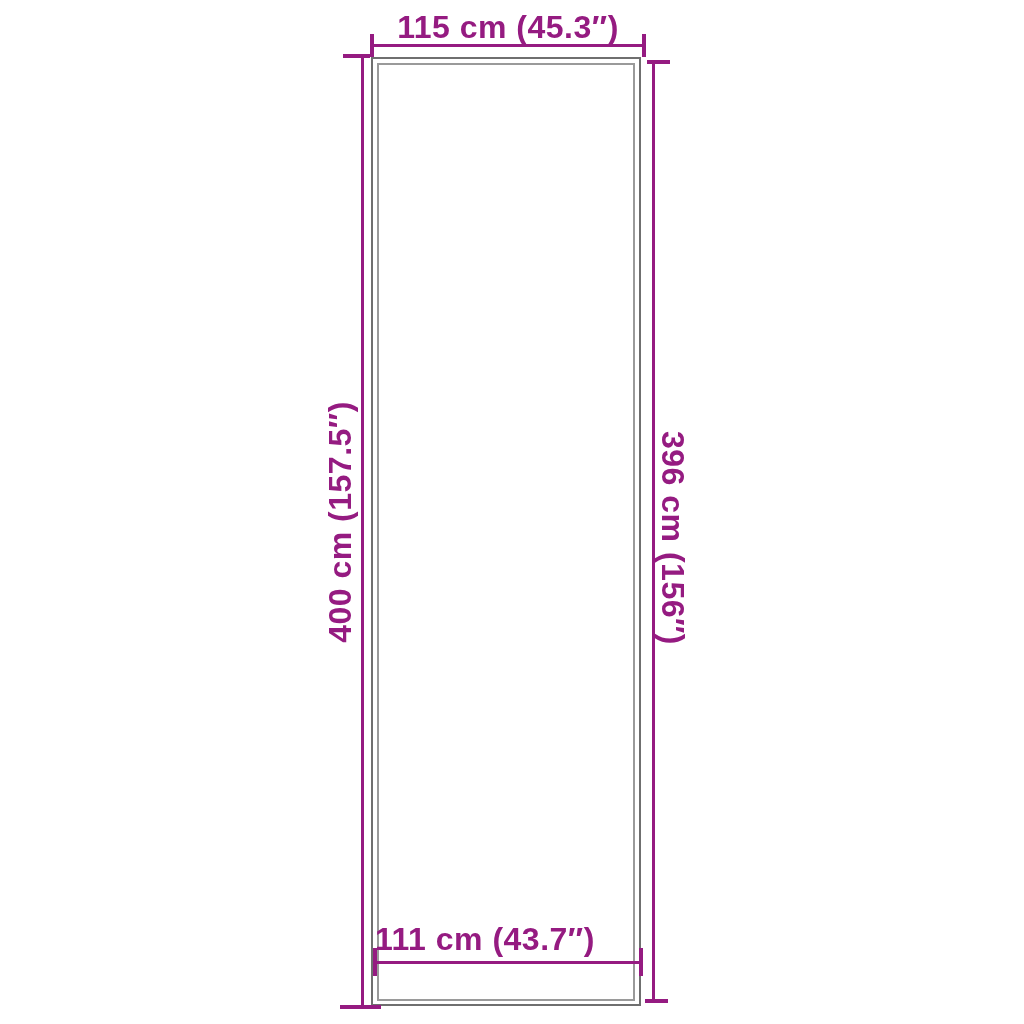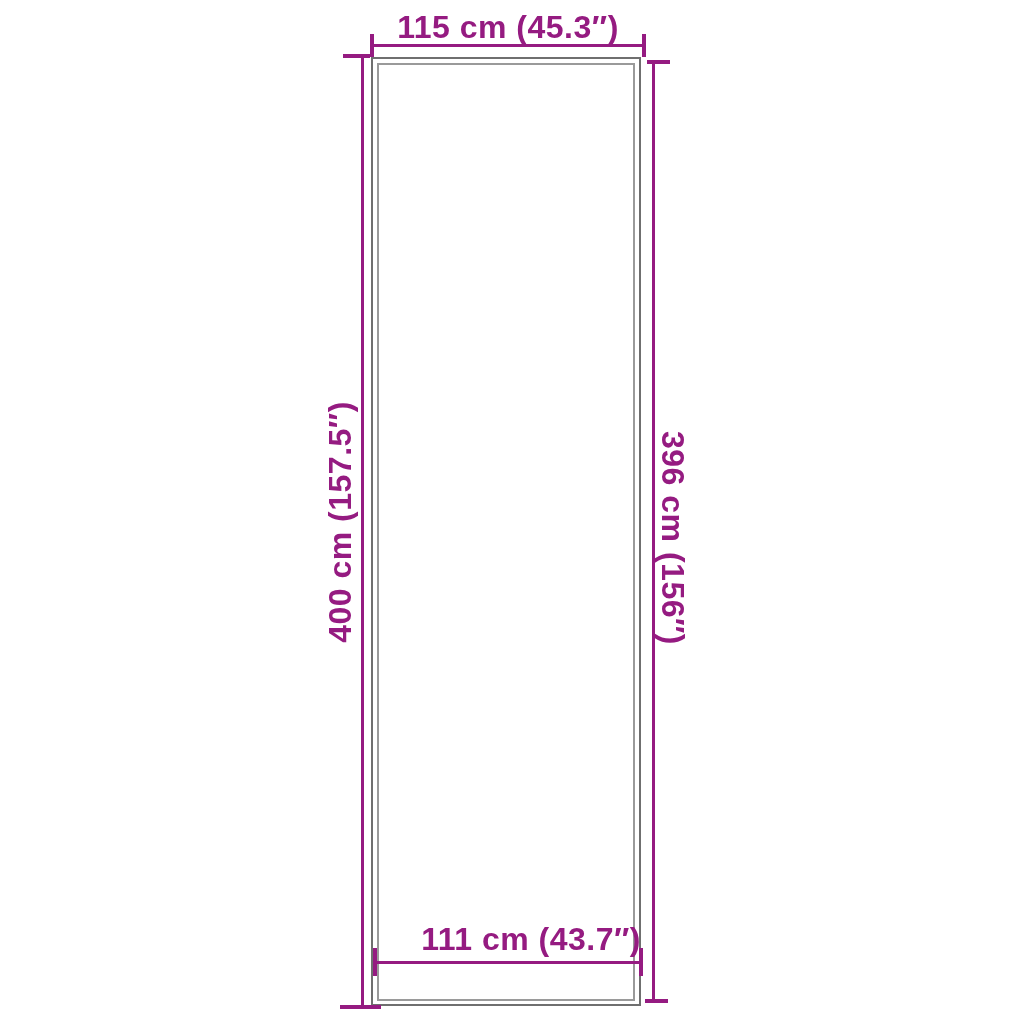--- a/index.html
+++ b/index.html
@@ -28,21 +28,21 @@
   .tick.t-bottom-right{left:639px;top:948px;width:4px;height:28px;}
   .tick.t-left-top{left:343px;top:54px;width:27px;height:4px;}
   .tick.t-left-bottom{left:340px;top:1005px;width:41px;height:4px;}
   .tick.t-right-top{left:647px;top:60px;width:23px;height:4px;}
   .tick.t-right-bottom{left:645px;top:999px;width:23px;height:4px;}
   .dim-label{
     position:absolute;color:var(--accent);font-weight:bold;font-size:32px;
     letter-spacing:0.5px;white-space:nowrap;line-height:1;
   }
   .dim-label.top{left:372px;top:11px;width:272px;text-align:center;}
-  .dim-label.bottom{left:375px;top:923px;width:266px;text-align:right;}
+  .dim-label.bottom{left:375px;top:923px;width:266px;text-align:left;}
   .dim-label.left{left:340px;top:522px;transform:translate(-50%,-50%) rotate(-90deg);}
   .dim-label.right{left:673px;top:538px;transform:translate(-50%,-50%) rotate(90deg);}
 </style>
 </head>
 <body>
 
 <div class="canvas">
 
   <div class="outline outer"></div>
   <div class="outline inner"></div>

